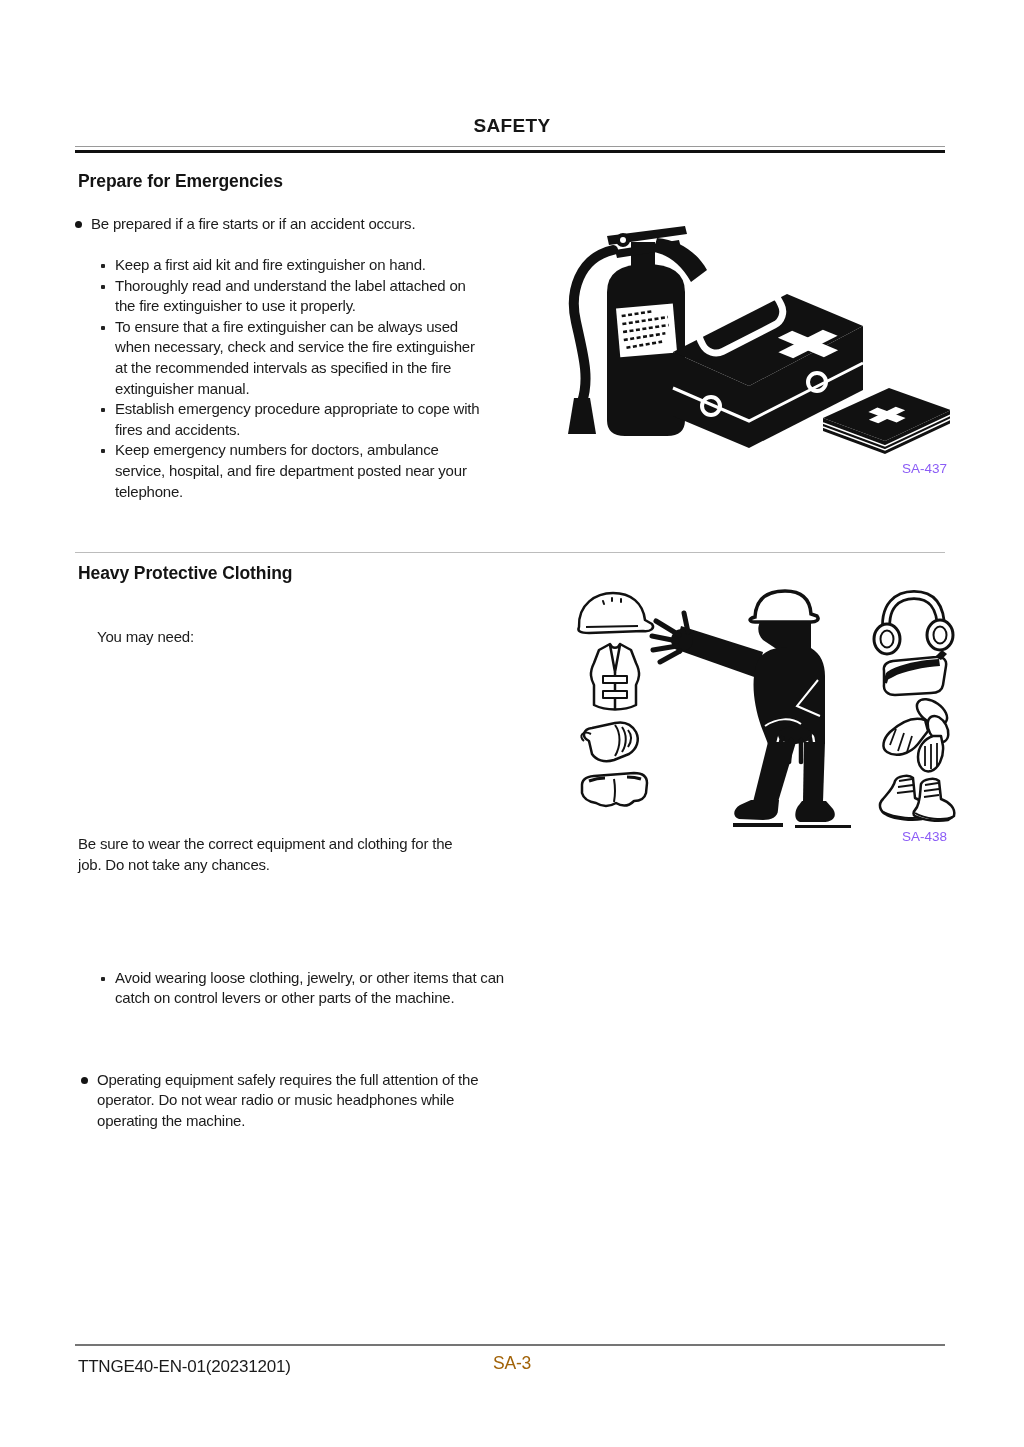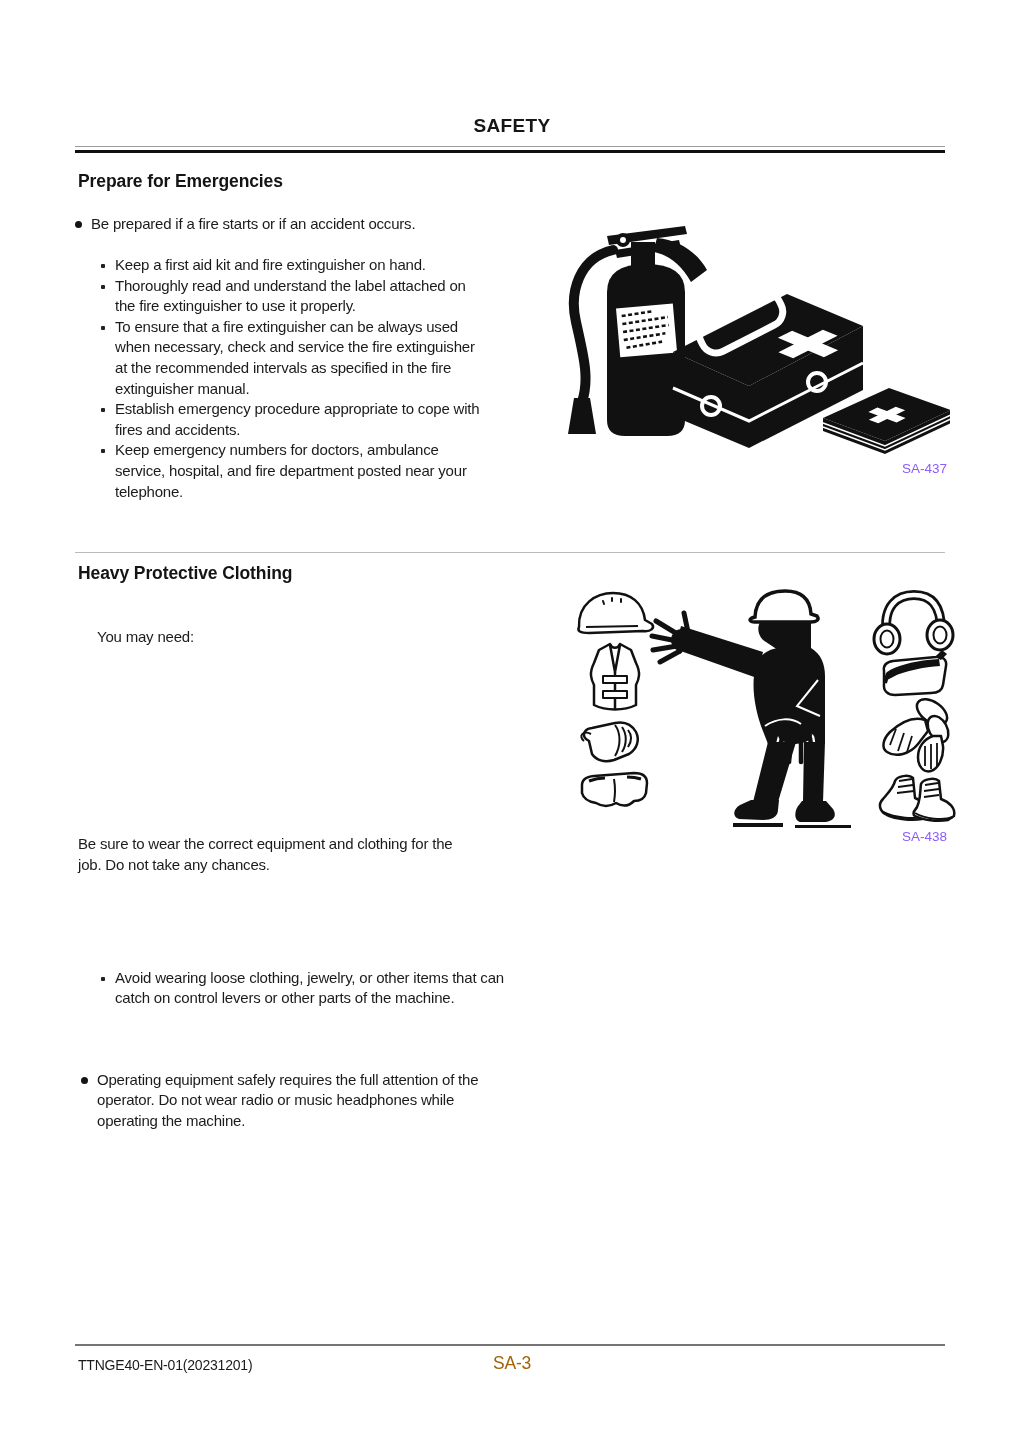--- a/index.html
+++ b/index.html
@@ -38,21 +38,21 @@
   .s2-para { left:78px; top:834px; width:400px; }
   .s2-sub  { left:78px; top:947px; width:421px; }
   .s2-b2   { left:78px; top:1008px; width:409px; }
   .divider2 { left:75px; top:552px; width:870px; height:1px; background:#bcbcbc; }
   .fig1 { left:565px; top:222px; width:385px; height:232px; }
   .fig2 { left:565px; top:588px; width:400px; height:240px; }
   .fig-cap { font-size:13.5px; color:#8b5cf6; text-align:right; width:382px; letter-spacing:0; }
   .cap1 { left:565px; top:461px; }
   .cap2 { left:565px; top:829px; }
   .footer-rule { left:75px; top:1344px; width:870px; height:2px; background:#757575; }
-  .footer-code { left:78px; top:1357px; font-size:14px; color:#1b1b1b; }
+  .footer-code { left:78px; top:1357px; font-size:17px; color:#1b1b1b; }
   .footer-page { left:0; top:1353px; width:1024px; text-align:center; font-size:17.5px; color:#a16207; }
 </style>
 </head>
 <body>
 
 <div class="page">
 
   <div class="abs doc-title">SAFETY</div>
   <div class="abs rule-thin"></div>
   <div class="abs rule-thick"></div>

